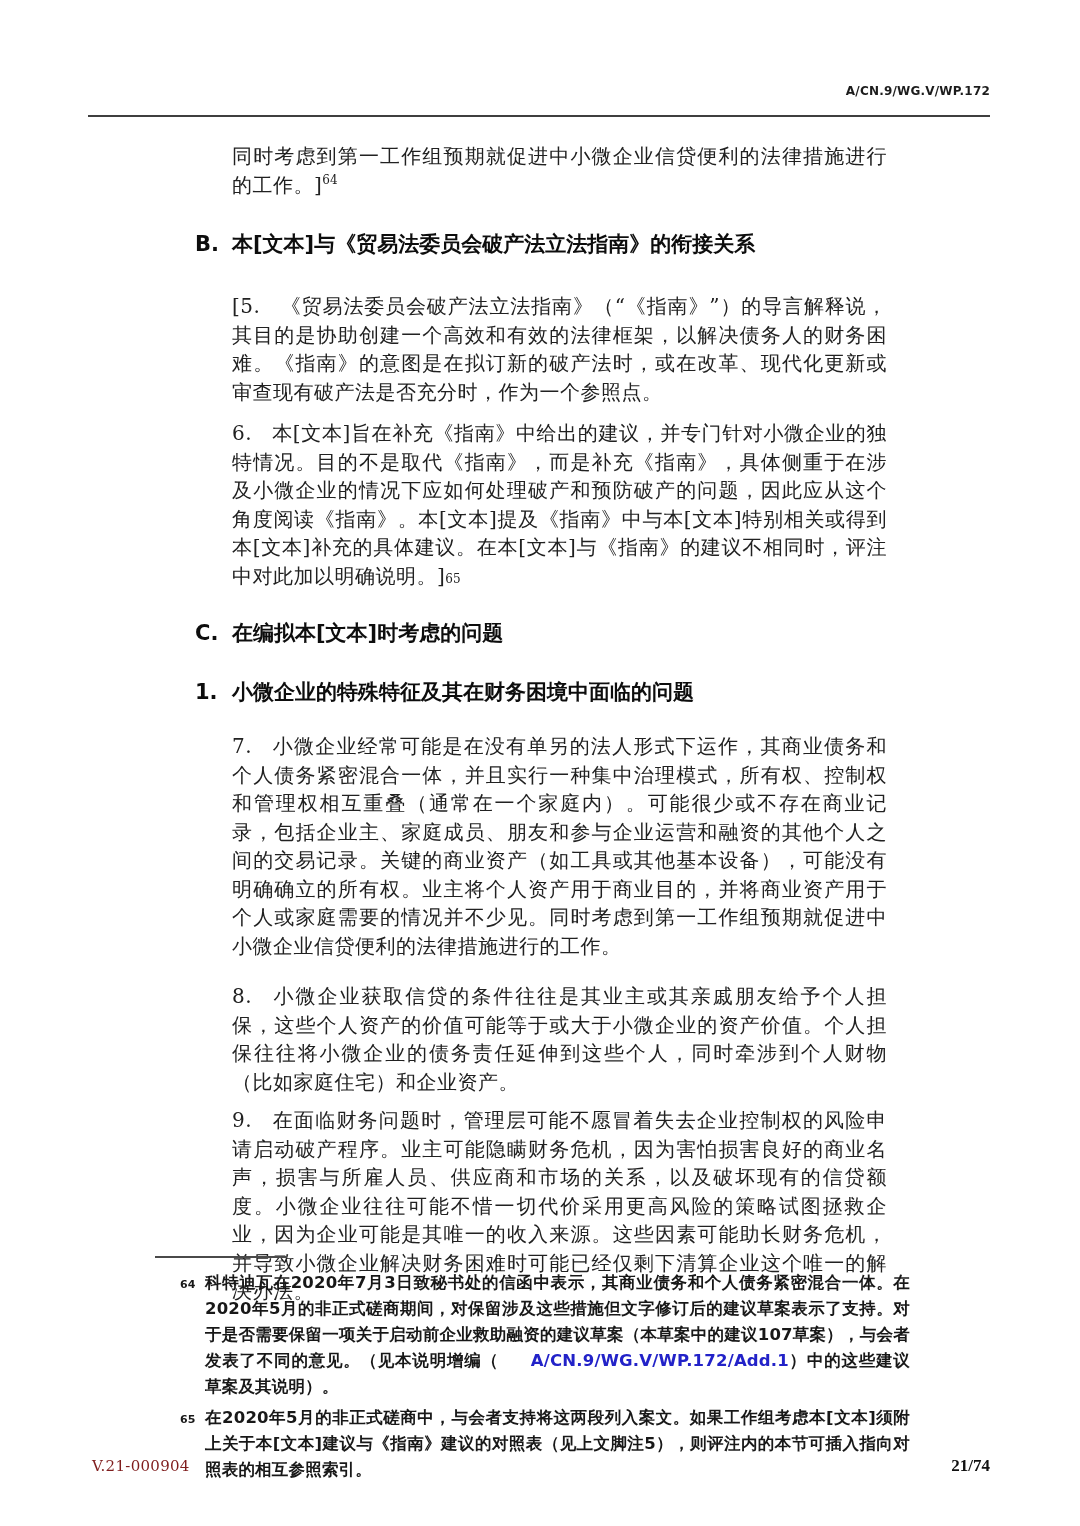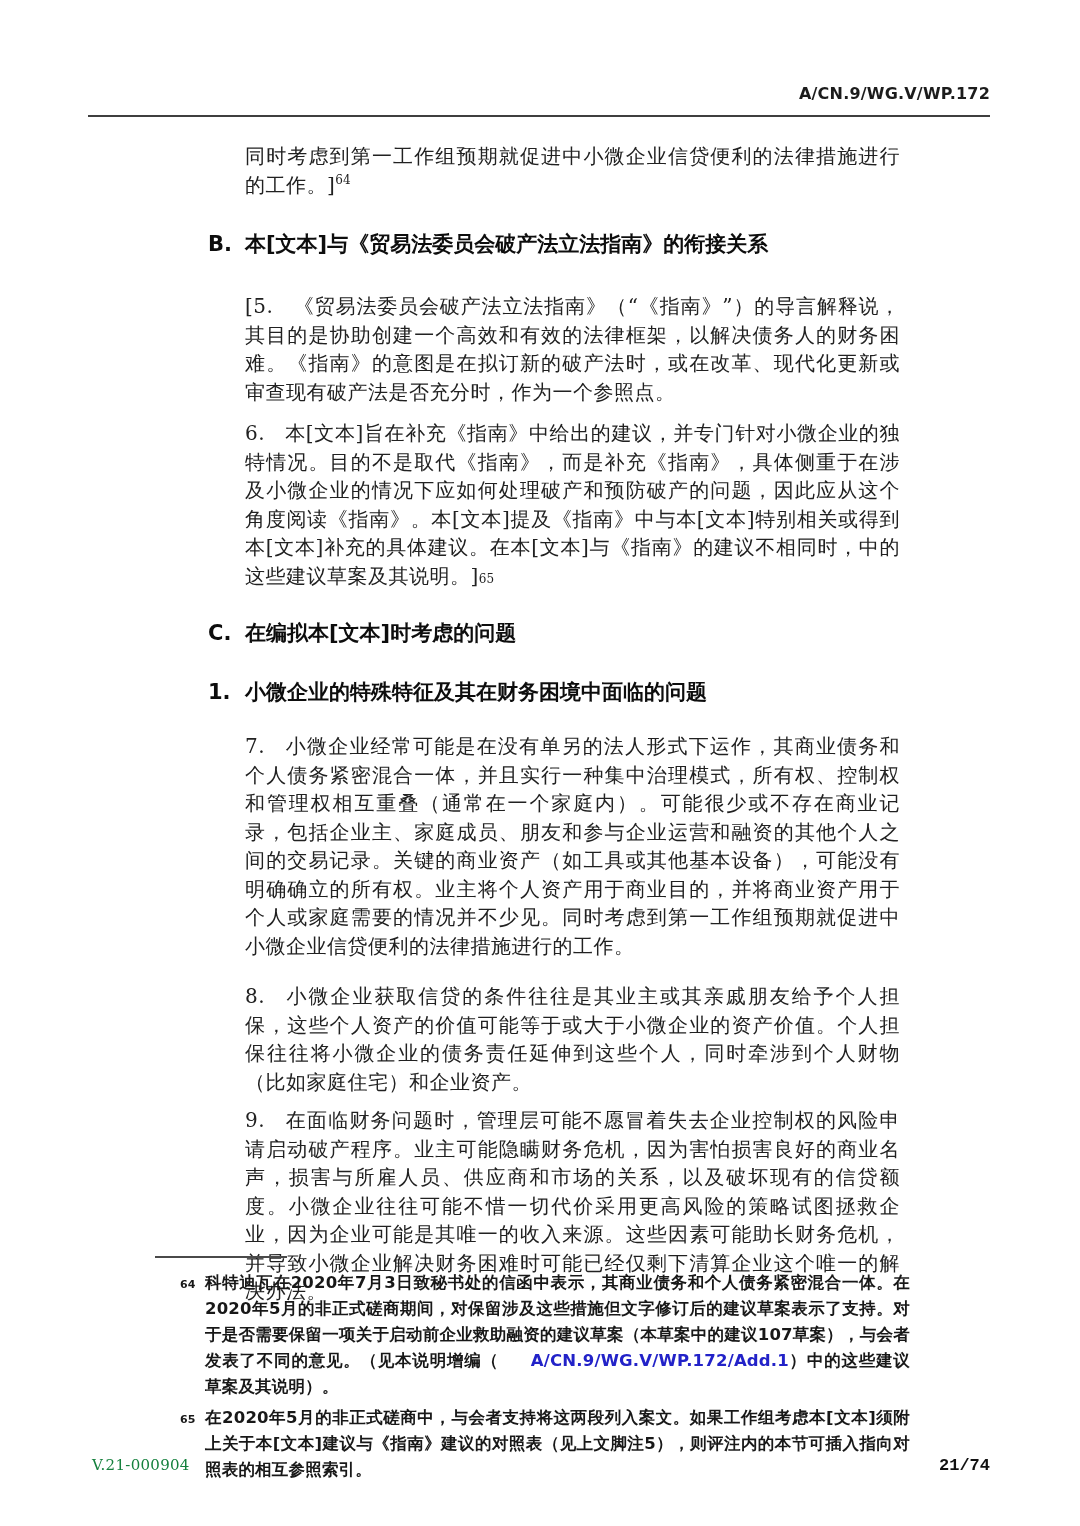--- a/index.html
+++ b/index.html
@@ -8,28 +8,28 @@
   .page {
     position:relative; width:1080px; height:1526px; margin:0 auto;
     background:#ffffff; overflow:hidden;
     font-family:"DejaVu Serif","Liberation Serif",serif;
     color:var(--text-color);
   }
   
   .doc-number {
     position:absolute; top:84px; right:90px;
     font-family:"DejaVu Sans","Liberation Sans",sans-serif;
-    font-weight:bold; font-size:16px; color:#1c1c1c; letter-spacing:0.2px;
+    font-weight:bold; font-size:12px; color:#1c1c1c; letter-spacing:0.2px;
   }
   .header-rule {
     position:absolute; top:115px; left:88px; right:90px;
     height:2px; background:#3f3f3f;
   }
   
-  .content { position:absolute; top:142px; left:245px; width:655px; }
+  .content { position:absolute; top:142px; left:232px; width:655px; }
   .para {
     font-size:20px; line-height:28.5px; text-align:justify;
     letter-spacing:0.5px; color:var(--text-color);
   }
   .para .pnum { margin-right:20px; }
   .fnref {
     font-size:12px; vertical-align:super; line-height:0;
     letter-spacing:0; color:var(--text-color);
   }
   .fnref.low { vertical-align:baseline; font-size:12px; }
@@ -64,23 +64,23 @@
     flex:none; width:25px; font-size:11px; font-weight:600;
     padding-top:2px; letter-spacing:0;
   }
   .footnote .fn-text { flex:1; }
   .fn-link { color:var(--link-color); font-weight:700; text-decoration:none; cursor:pointer;margin-left:32px; }
   
   .footer {
     position:absolute; left:92px; right:90px; top:1456px;
     display:flex; justify-content:space-between; align-items:baseline;
   }
-  .job-number { font-size:15px; color:#15803d; letter-spacing:0.3px; }
+  .job-number { font-size:15px; color:#7f1d1d; letter-spacing:0.3px; }
   .page-number {
-    font-family:Liberation Mono, monospace;
+    font-family:Liberation Serif, serif;
     font-weight:bold; font-size:17px; color:#111;
   }
 </style>
 </head>
 <body>
 
 <div class="page">
 
   <div class="doc-number">A/CN.9/WG.V/WP.172</div>
   <div class="header-rule"></div>
@@ -89,21 +89,21 @@
 
     <p class="para mb-intro"><span>同时考虑到第一工作组预期就促进中小微企业信贷便利的法律措施进行的工作。]</span><sup class="fnref">64</sup></p>
 
     <div class="heading mb-hb">
       <span class="h-label">B.</span>
       <span class="h-title">本[文本]与《贸易法委员会破产法立法指南》的衔接关系</span>
     </div>
 
     <p class="para mb-p5"><span class="pnum">[5.</span><span>《贸易法委员会破产法立法指南》（“《指南》”）的导言解释说，其目的是协助创建一个高效和有效的法律框架，以解决债务人的财务困难。《指南》的意图是在拟订新的破产法时，或在改革、现代化更新或审查现有破产法是否充分时，作为一个参照点。</span></p>
 
-    <p class="para mb-p6"><span class="pnum">6.</span><span>本[文本]旨在补充《指南》中给出的建议，并专门针对小微企业的独特情况。目的不是取代《指南》，而是补充《指南》，具体侧重于在涉及小微企业的情况下应如何处理破产和预防破产的问题，因此应从这个角度阅读《指南》。本[文本]提及《指南》中与本[文本]特别相关或得到本[文本]补充的具体建议。在本[文本]与《指南》的建议不相同时，中的这些建议草案及其说明。]</span><sup class="fnref low">65</sup></p>
+    <p class="para mb-p6"><span class="pnum">6.</span><span>本[文本]旨在补充《指南》中给出的建议，并专门针对小微企业的独特情况。目的不是取代《指南》，而是补充《指南》，具体侧重于在涉及小微企业的情况下应如何处理破产和预防破产的问题，因此应从这个角度阅读《指南》。本[文本]提及《指南》中与本[文本]特别相关或得到本[文本]补充的具体建议。在本[文本]与《指南》的建议不相同时，评注中对此加以明确说明。]</span><sup class="fnref low">65</sup></p>
 
     <div class="heading mb-hc">
       <span class="h-label">C.</span>
       <span class="h-title">在编拟本[文本]时考虑的问题</span>
     </div>
 
     <div class="heading mb-h1">
       <span class="h-label">1.</span>
       <span class="h-title">小微企业的特殊特征及其在财务困境中面临的问题</span>
     </div>

